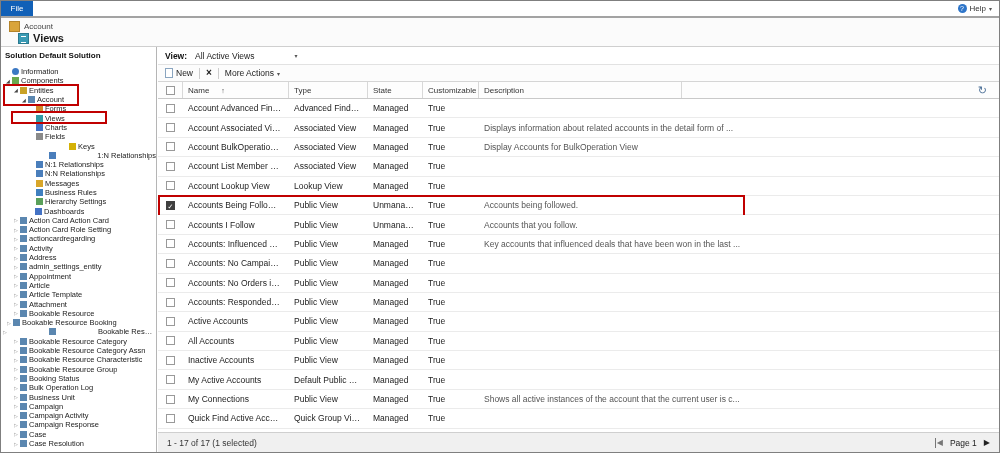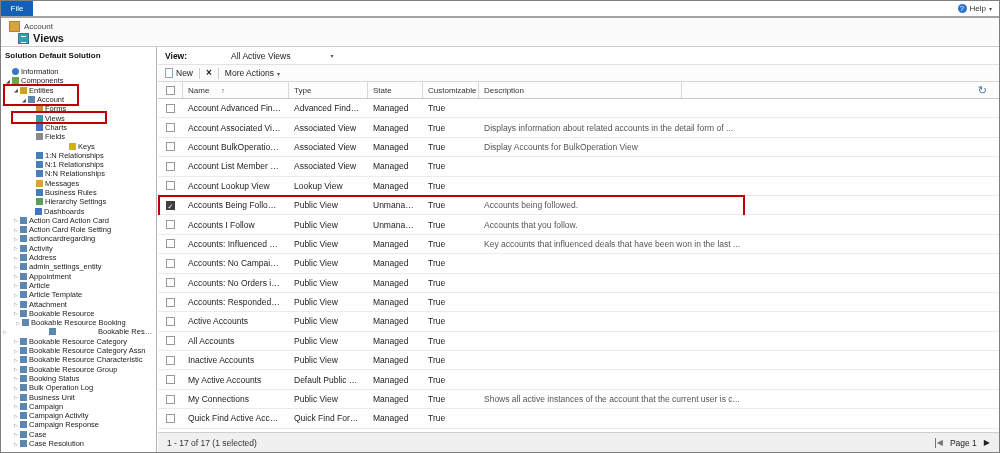--- a/index.html
+++ b/index.html
@@ -52,21 +52,21 @@
 
   
   .ann-box{position:absolute;border:2px solid #c00000;pointer-events:none;z-index:6;background:transparent;}
   #ann-entities{left:2px;top:83px;width:76px;height:22px;}
   #ann-views{left:10px;top:110px;width:96px;height:13px;}
 
   
   .main{position:absolute;left:157px;top:46px;right:0;bottom:0;background:#fff;}
   .viewbar{position:absolute;left:0;top:0;right:0;height:18px;display:flex;align-items:center;padding:0 7px;font-size:8.5px;border-bottom:1px solid #e2e2e2;}
   .viewbar .lbl{font-weight:bold;margin-right:8px;color:#111;}
-  .view-select{display:flex;align-items:center;gap:40px;color:#222;cursor:pointer;margin-left:36px;}
+  .view-select{display:flex;align-items:center;gap:40px;color:#222;cursor:pointer;}
   .view-select .caret{font-size:6px;}
 
   .toolbar{position:absolute;left:0;top:18px;right:0;height:17px;display:flex;align-items:center;gap:6px;padding:0 7px;font-size:8.5px;color:#222;background:#fcfcfc;border-bottom:1px solid #d5d5d5;}
   .tb-btn{display:flex;align-items:center;gap:3px;cursor:pointer;}
   .new-icon{width:8px;height:10px;background:#fff;border:1px solid #8aa5c0;}
   .del-x{font-weight:bold;font-size:10px;color:#1a1a1a;cursor:pointer;line-height:10px;}
   .tb-sep{width:1px;height:11px;background:#ccc;}
 
   .grid-head{position:absolute;left:0;top:35px;right:0;height:17px;display:flex;align-items:center;background:#fdfdfd;border-bottom:1px solid #c9c9c9;font-size:8px;color:#333;}
   .c-check{flex:0 0 24px;display:flex;align-items:center;justify-content:center;}
@@ -178,21 +178,21 @@
         <span class="tree-ico ic-fields"></span>
         <span class="tree-label">Fields</span>
       </div>
 
       <div class="tree-item" style="padding-left: 27px; margin-left: 33px;">
         <span class="tree-exp exp-none"></span>
         <span class="tree-ico ic-keys"></span>
         <span class="tree-label">Keys</span>
       </div>
 
-      <div class="tree-item" style="padding-left: 27px;">
+      <div class="tree-item" style=" justify-content: space-between;">
         <span class="tree-exp exp-none"></span>
         <span class="tree-ico ic-relationship"></span>
         <span class="tree-label">1:N Relationships</span>
       </div>
 
       <div class="tree-item" style="padding-left: 27px;">
         <span class="tree-exp exp-none"></span>
         <span class="tree-ico ic-relationship"></span>
         <span class="tree-label">N:1 Relationships</span>
       </div>
@@ -286,21 +286,21 @@
         <span class="tree-ico ic-entity"></span>
         <span class="tree-label">Attachment</span>
       </div>
 
       <div class="tree-item" style="padding-left: 11px;">
         <span class="tree-exp exp-collapsed">▷</span>
         <span class="tree-ico ic-entity"></span>
         <span class="tree-label">Bookable Resource</span>
       </div>
 
-      <div class="tree-item" style="padding-left: 13px;">
+      <div class="tree-item" style="padding-left: 4px;">
         <span class="tree-exp exp-collapsed">▷</span>
         <span class="tree-ico ic-entity"></span>
         <span class="tree-label">Bookable Resource Booking</span>
       </div>
 
       <div class="tree-item" style=" gap: 40px;">
         <span class="tree-exp exp-collapsed">▷</span>
         <span class="tree-ico ic-entity"></span>
         <span class="tree-label">Bookable Resource Booking Header</span>
       </div>
@@ -615,21 +615,21 @@
         <div class="cell cell-state">Managed</div>
         <div class="cell cell-cust">True</div>
         <div class="cell cell-desc">Shows all active instances of the account that the current user is c...</div>
       </div>
 
       <div class="grid-row">
         <div class="c-check">
           <span class="checkbox"></span>
         </div>
         <div class="cell cell-name">Quick Find Active Accounts</div>
-        <div class="cell cell-type">Quick Find Forms</div>
+        <div class="cell cell-type">Quick Group View</div>
         <div class="cell cell-state">Managed</div>
         <div class="cell cell-cust">True</div>
         <div class="cell cell-desc"></div>
       </div>
     </div>
 
   <div class="grid-footer">
     <span>1 - 17 of 17 (1 selected)</span>
     <div class="pager">
       <span class="arrow pg-first">◀</span>

